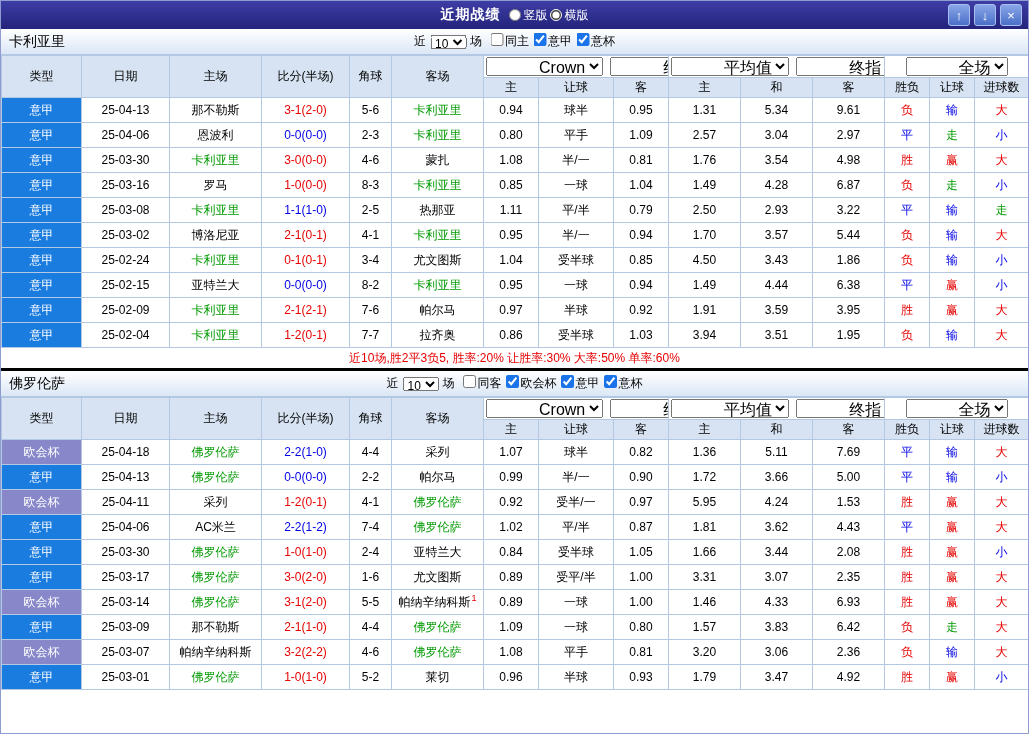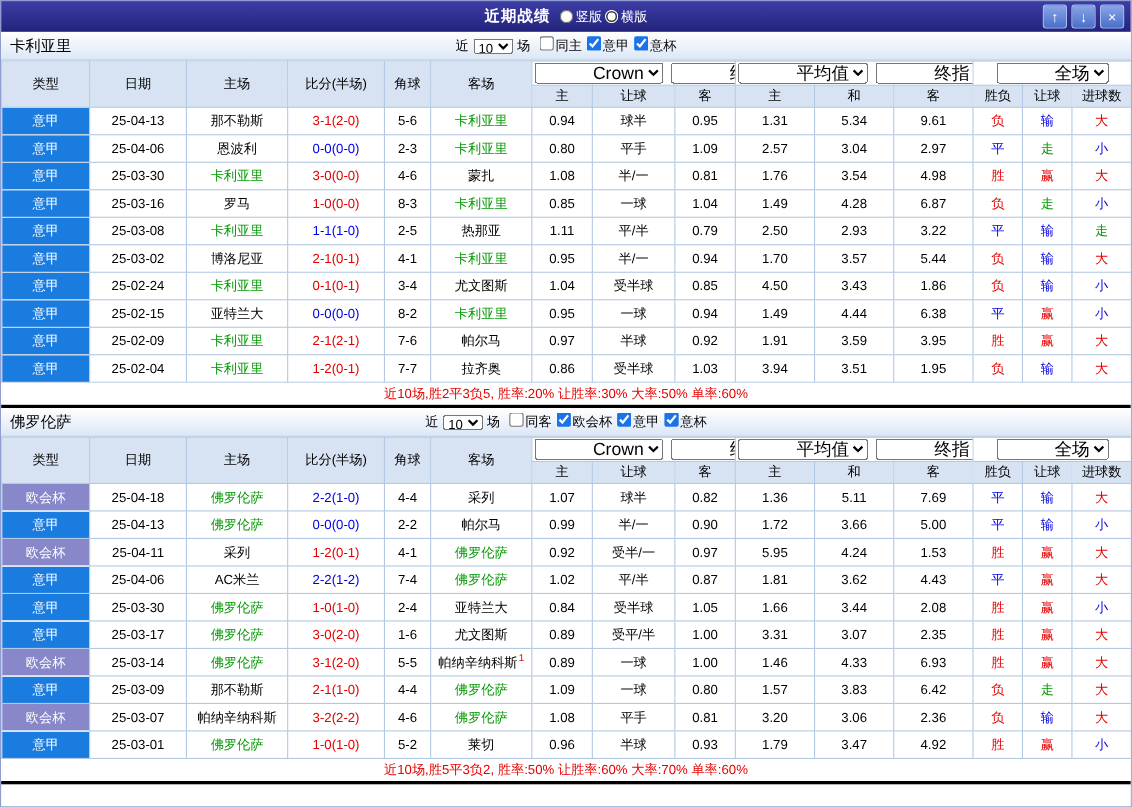--- a/index.html
+++ b/index.html
@@ -544,16 +544,15 @@
             <td>0.93</td>
             <td>1.79</td>
             <td>3.47</td>
             <td>4.92</td>
             <td class="c-red">胜</td>
             <td class="c-red">赢</td>
             <td class="c-blue">小</td>
           </tr>
         </tbody>
     </table>
-    <div class="summary-row">近10场,胜5平3负2, 胜率:50% 让胜率:60% 大率:70% 单率:60%</div>
   </div>
 
 </div>
 
 </body></html>

